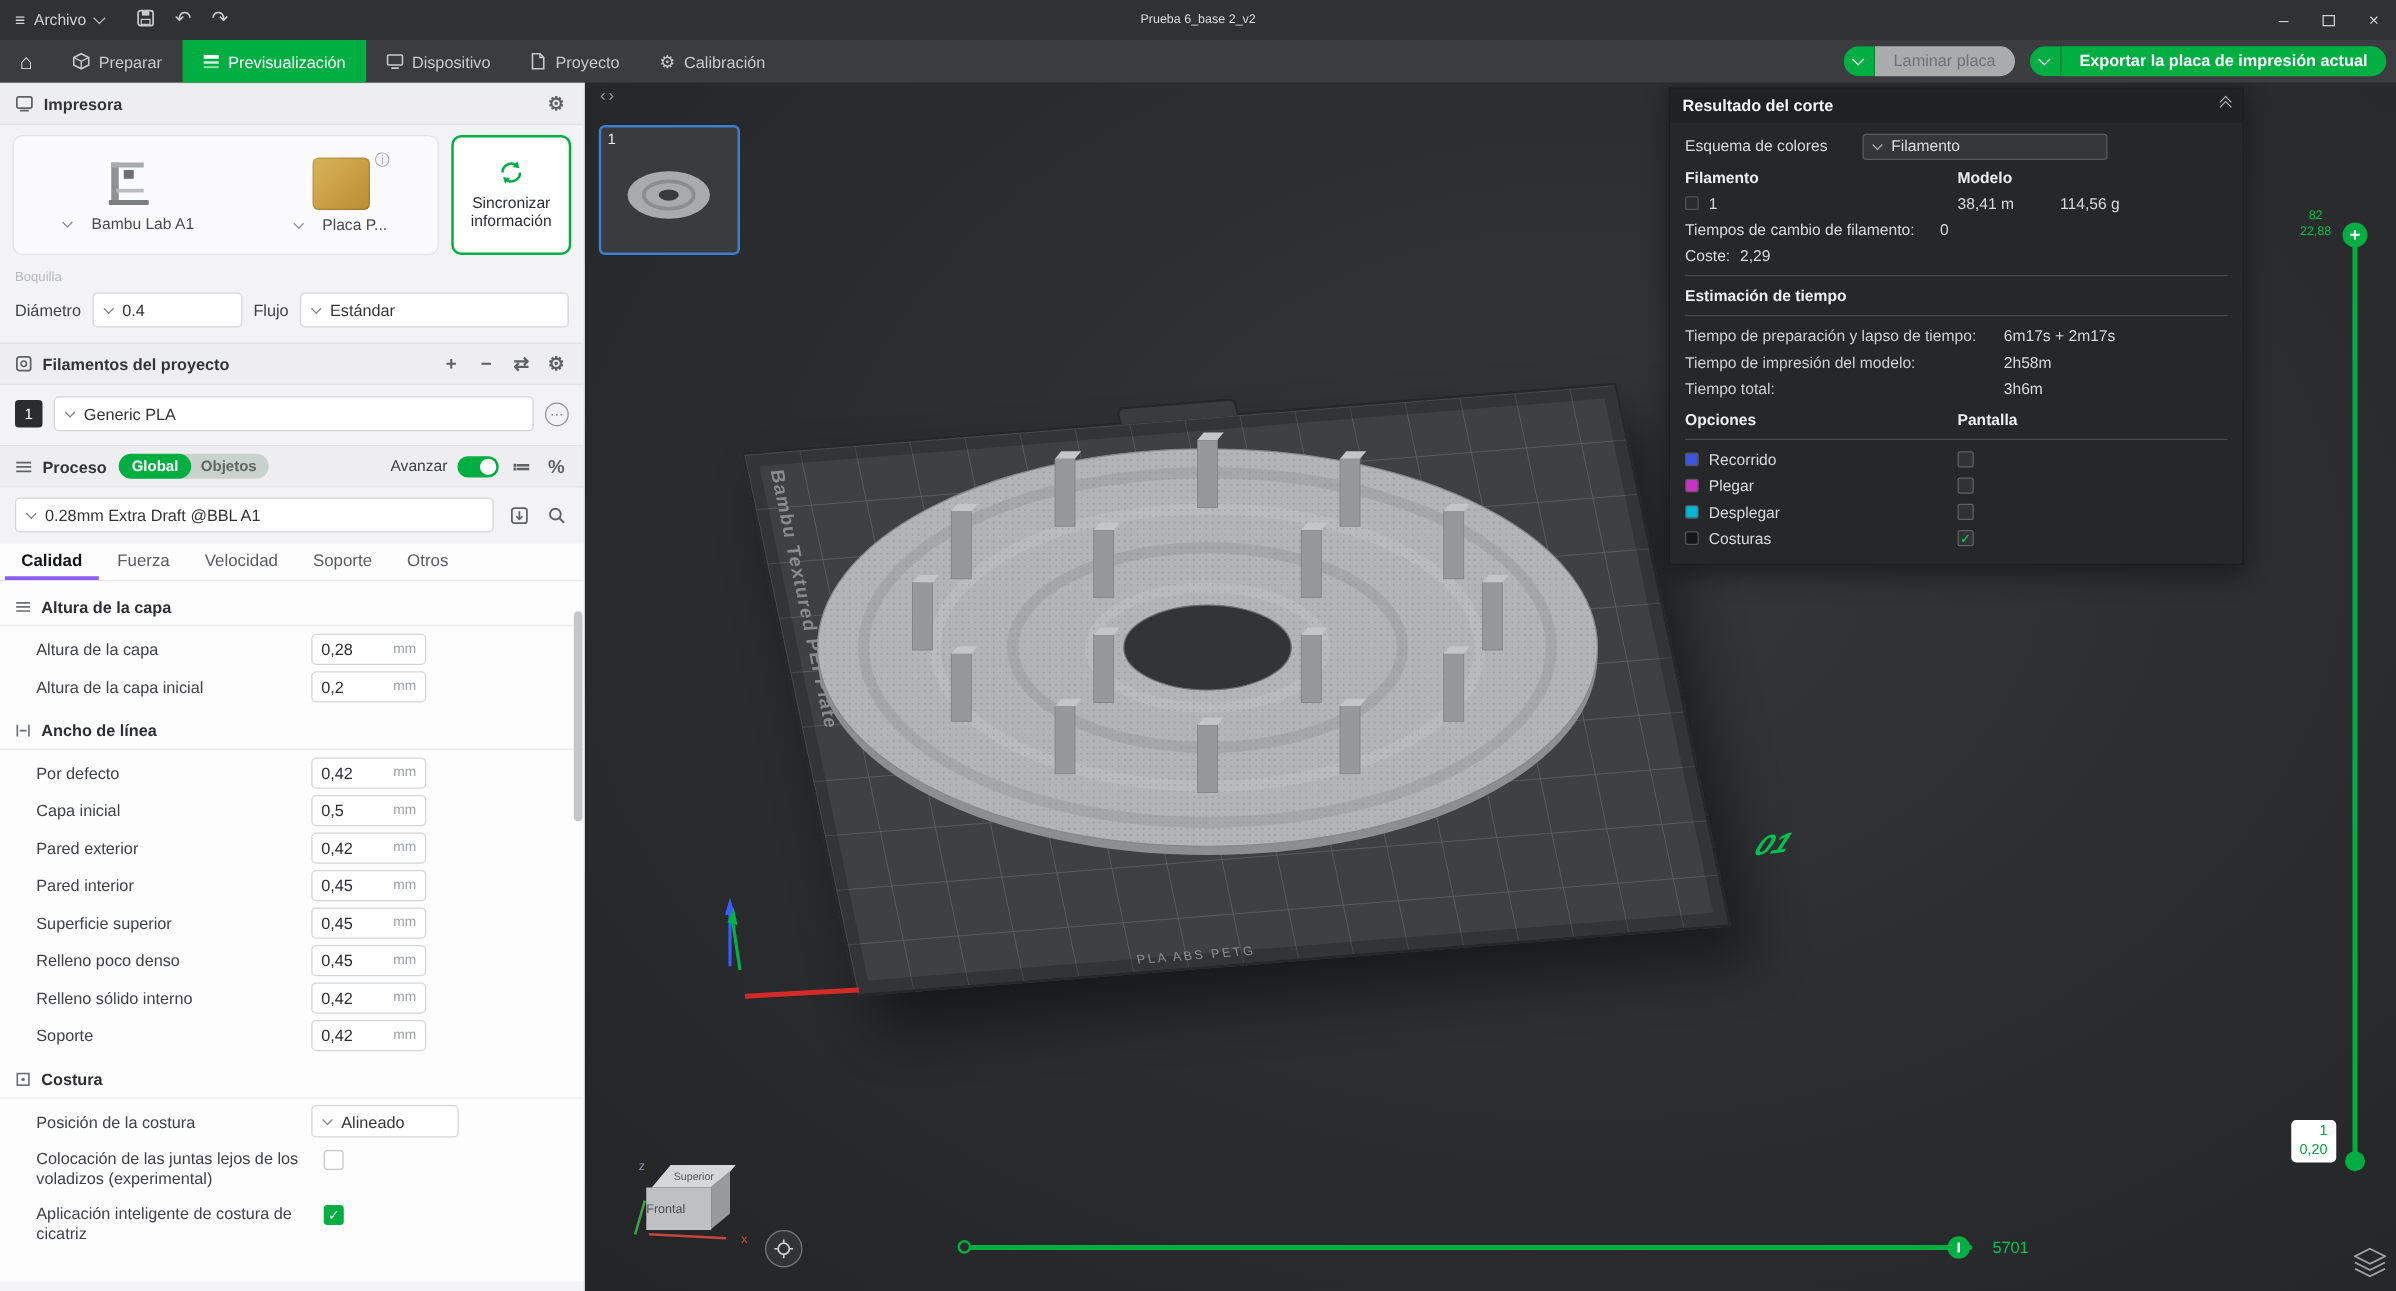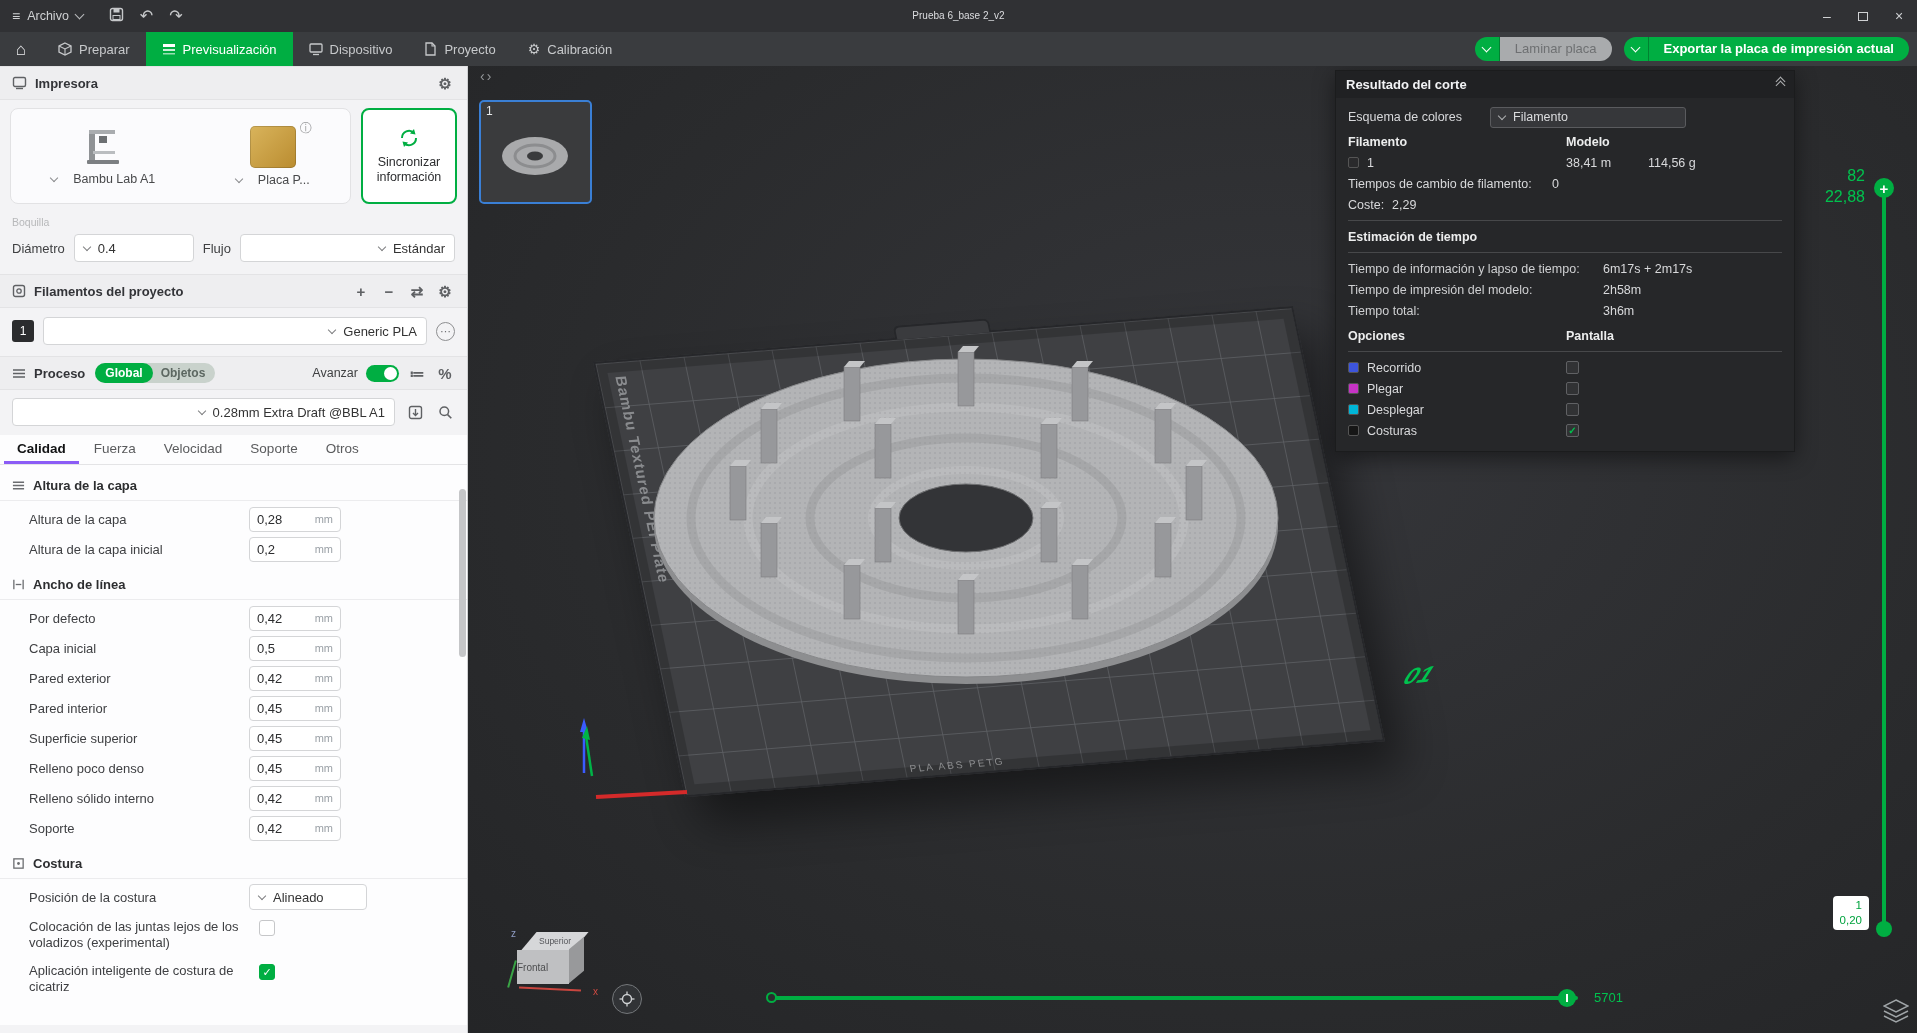--- a/index.html
+++ b/index.html
@@ -48,21 +48,21 @@
   .card-sync { width:96px; height:96px; border:2px solid #00ae42; background:#fff; border-radius:8px; display:flex; flex-direction:column; align-items:center; justify-content:center; gap:6px; text-align:center; font-size:12.5px; color:#2c2d2f; line-height:1.2; padding:4px; }
 
   .group-label { font-size:10.5px; color:#b7b8ba; padding:2px 12px 0; }
   .nozzle-row { display:flex; align-items:center; gap:9px; padding:6px 12px 12px; }
   .flabel { color:#3f4042; }
   .dd { height:28px; border:1px solid #d4d5d7; border-radius:4px; background:#fff; display:flex; align-items:center; gap:8px; padding:0 9px; color:#333; white-space:nowrap; overflow:hidden; }
   .dd .chev-s { border-color:#7e7f81; }
 
   .filament-row { display:flex; align-items:center; gap:9px; padding:9px 12px 11px; }
   .slot { width:22px; height:22px; background:#2b2c2e; color:#fff; font-size:12px; display:flex; align-items:center; justify-content:center; border-radius:3px; flex:none; }
-  .flex1 { flex:1;justify-content:flex-end; }
+  .flex1 { flex:1; }
   .edit-circle { width:19px; height:19px; border:1.5px solid #8e8f91; border-radius:50%; display:flex; align-items:center; justify-content:center; color:#6f7073; font-size:11px; flex:none; }
 
   .seg { background:#c9d2cc; border-radius:11px; display:flex; align-items:center; font-size:12px; margin-left:2px; }
   .seg-on { background:#00ae42; color:#fff; border-radius:11px; padding:3px 10px; font-weight:600; }
   .seg-off { color:#5c6761; padding:3px 10px 3px 8px; font-weight:600; }
   .adv-label { font-weight:400; color:#3f4042; font-size:12.5px; }
   .switch { width:33px; height:17px; border-radius:9px; background:#00ae42; position:relative; flex:none; }
   .switch::after { content:""; position:absolute; right:2px; top:2px; width:13px; height:13px; border-radius:50%; background:#fff; }
 
   .preset-row { display:flex; align-items:center; gap:10px; padding:8px 12px 9px; }
@@ -119,21 +119,21 @@
   .hslider { position:absolute; left:300px; top:928px; width:810px; height:8px; z-index:6; }
   .htrack { position:absolute; left:0; top:2px; width:100%; height:4px; background:#00ae42; border-radius:2px; }
   .hstart { position:absolute; left:-2px; top:-2px; width:11px; height:11px; border-radius:50%; border:2px solid #00ae42; background:#2a2b2d; }
   .hhandle { position:absolute; right:2px; top:-5px; width:18px; height:18px; border-radius:50%; background:#00ae42; display:flex; align-items:center; justify-content:center; }
   .hhandle::after { content:""; width:2px; height:8px; background:#fff; }
   .hvalue { position:absolute; left:calc(100% + 16px); top:-4px; color:#00c24e; font-size:13px; }
 
   .vslider { position:absolute; right:31px; top:124px; height:739px; width:4px; background:#00ae42; border-radius:2px; z-index:6; }
   .vplus { position:absolute; top:-12px; left:-8px; width:20px; height:20px; border-radius:50%; background:#00ae42; color:#fff; display:flex; align-items:center; justify-content:center; font-size:15px; font-weight:700; }
   .vhandle { position:absolute; bottom:-8px; left:-6px; width:16px; height:16px; border-radius:50%; background:#00ae42; }
-  .vlabels-top { position:absolute; right:52px; top:100px; text-align:right; color:#00c24e; font-size:16px; line-height:1.3; z-index:6; }
+  .vlabels-top { position:absolute; right:52px; top:100px; text-align:center; color:#00c24e; font-size:10px; line-height:1.3; z-index:6; }
   .vbadge { position:absolute; right:48px; top:830px; background:#fff; border-radius:4px; padding:2px 7px; color:#00a33e; font-size:11.5px; line-height:1.3; text-align:right; z-index:6; }
   .layersicon { position:absolute; right:8px; bottom:6px; z-index:6; }
 
   
   .rpanel { position:absolute; left:1335px; top:70px; width:460px; background:rgba(38,39,41,.97); color:#d8d9db; font-size:12.5px; z-index:25; border:1px solid #1b1c1d; box-shadow:0 6px 20px rgba(0,0,0,.45); }
   .rhead { height:27px; background:#202123; display:flex; align-items:center; padding:0 10px; font-weight:700; color:#f2f3f5; font-size:13px; }
   .rhead .spacer { flex:1; }
   .dblchev { display:flex; flex-direction:column; gap:-2px; }
   .dblchev i { width:7px; height:7px; border-left:1.6px solid #aeb0b2; border-bottom:1.6px solid #aeb0b2; transform:rotate(135deg); display:block; margin-top:-3px; }
   .rbody { padding:5px 12px 10px; }
@@ -645,21 +645,21 @@
       <div class="rrow">
         <span style="width:44px">Coste:</span>
         <span>2,29</span>
       </div>
       <div class="hrline"></div>
       <div class="rrow">
           <span class="bold">Estimación de tiempo</span>
         </div>
       <div class="hrline"></div>
       <div class="rrow">
-        <span class="tlabel">Tiempo de información y lapso de tiempo:</span>
+        <span class="tlabel">Tiempo de preparación y lapso de tiempo:</span>
           <span>6m17s + 2m17s</span>
       </div>
       <div class="rrow">
         <span class="tlabel">Tiempo de impresión del modelo:</span>
           <span>2h58m</span>
       </div>
       <div class="rrow">
         <span class="tlabel">Tiempo total:</span>
           <span>3h6m</span>
       </div>

